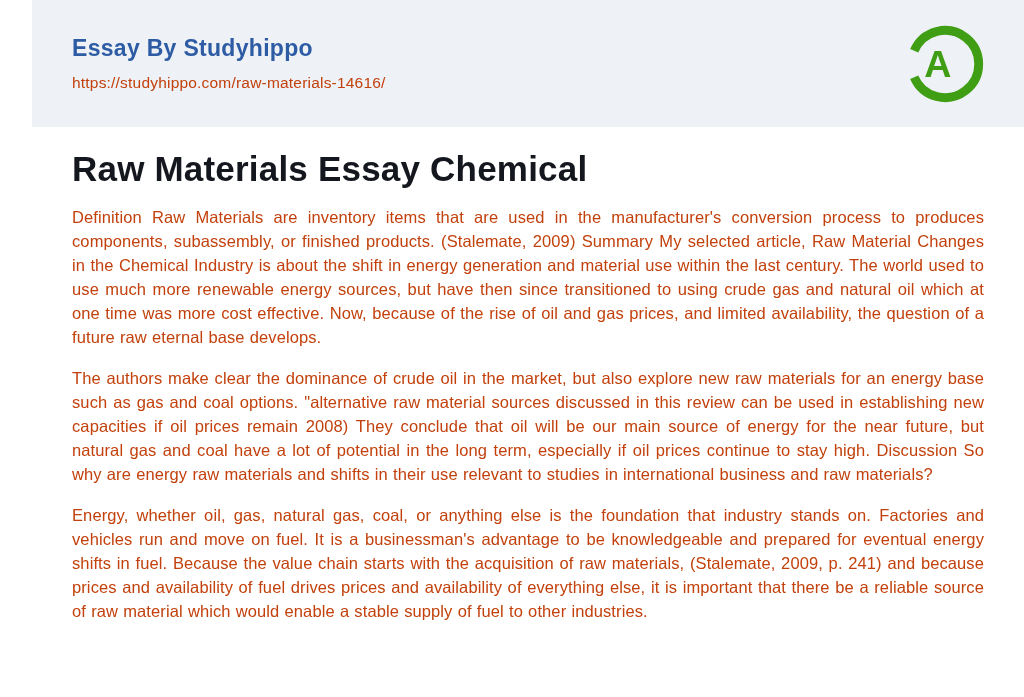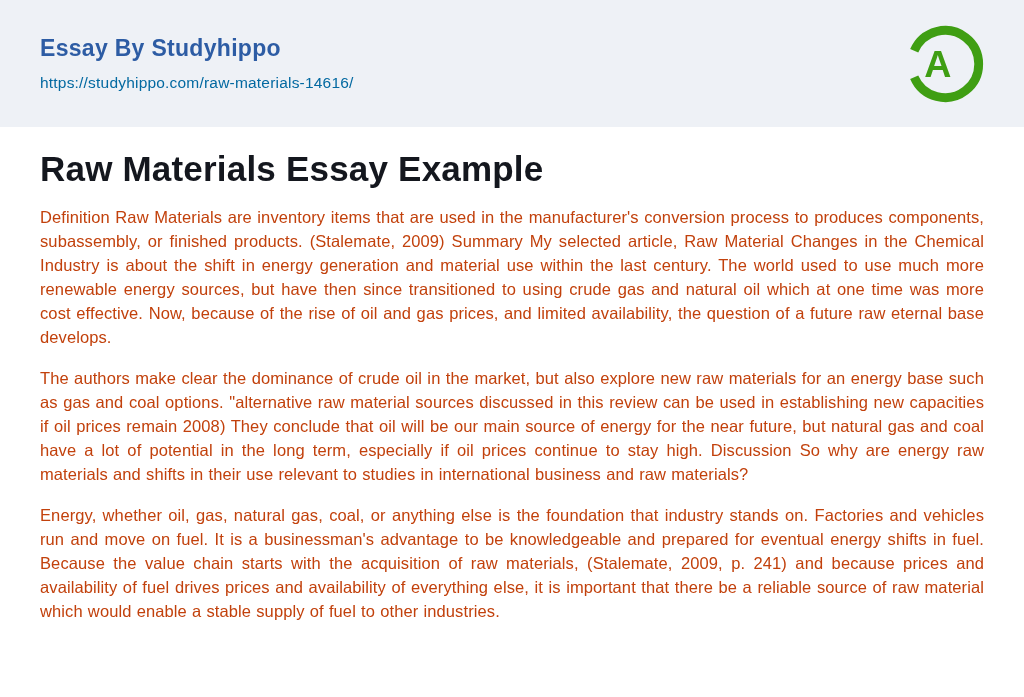--- a/index.html
+++ b/index.html
@@ -3,42 +3,42 @@
 <meta charset="utf-8">
 <style>
   * { margin: 0; padding: 0; box-sizing: border-box; }
   html, body { background: #ffffff; }
   body {
     width: 1024px;
     height: 697px;
     font-family: "Liberation Sans", "DejaVu Sans", sans-serif;
     overflow: hidden;
   }
-  .page { width: 1024px; height: 697px; background: #ffffff; }
+  .page { width: 1024px; height: 697px; background: #ffffff; padding-left: 32px; }
 
   
   .header {
     background: #eef1f6;
     height: 127px;
     display: flex;
     align-items: center;
     justify-content: space-between;
     padding: 0 39px 0 40px;
   }
   .header-left { display: flex; flex-direction: column; gap: 12px; }
   .brand {
     color: #2d5ca4;
     font-size: 23px;
     font-weight: 700;
     letter-spacing: 0.3px;
     text-decoration: none;
     cursor: pointer;
   }
   .essay-url {
-    color: #0369a1;
+    color: #c2410c;
     font-size: 15.5px;
     font-weight: 400;
     letter-spacing: 0.2px;
     text-decoration: none;
     cursor: pointer;
   }
   .logo { width: 80px; height: 96px; display: block; }
 
   
   .article { padding: 22px 40px 0 40px; }
@@ -71,21 +71,21 @@
     </div>
 
     <svg class="logo" viewBox="0 0 100 120" aria-hidden="true">
 
       <path d="M 11.5 43.5 A 42 42 0 1 1 11.5 76.5" fill="none" stroke="#3f9e13" stroke-width="11" stroke-linecap="butt"></path>
       <text x="24" y="76" font-family="Liberation Sans, DejaVu Sans, sans-serif" font-size="47" font-weight="700" fill="#3f9e13">A</text>
     </svg>
   </div>
 
   <div class="article">
-    <h1 class="article-title">Raw Materials Essay Example</h1>
+    <h1 class="article-title">Raw Materials Essay Chemical</h1>
 
     <p>Definition Raw Materials are inventory items that are used in the manufacturer's conversion process to produces components, subassembly, or finished products. (Stalemate, 2009) Summary My selected article, Raw Material Changes in the Chemical Industry is about the shift in energy generation and material use within the last century. The world used to use much more renewable energy sources, but have then since transitioned to using crude gas and natural oil which at one time was more cost effective. Now, because of the rise of oil and gas prices, and limited availability, the question of a future raw eternal base develops.</p>
 
     <p>The authors make clear the dominance of crude oil in the market, but also explore new raw materials for an energy base such as gas and coal options. "alternative raw material sources discussed in this review can be used in establishing new capacities if oil prices remain 2008) They conclude that oil will be our main source of energy for the near future, but natural gas and coal have a lot of potential in the long term, especially if oil prices continue to stay high. Discussion So why are energy raw materials and shifts in their use relevant to studies in international business and raw materials?</p>
 
     <p>Energy, whether oil, gas, natural gas, coal, or anything else is the foundation that industry stands on. Factories and vehicles run and move on fuel. It is a businessman's advantage to be knowledgeable and prepared for eventual energy shifts in fuel. Because the value chain starts with the acquisition of raw materials, (Stalemate, 2009, p. 241) and because prices and availability of fuel drives prices and availability of everything else, it is important that there be a reliable source of raw material which would enable a stable supply of fuel to other industries.</p>
   </div>
 
 </div>
 

